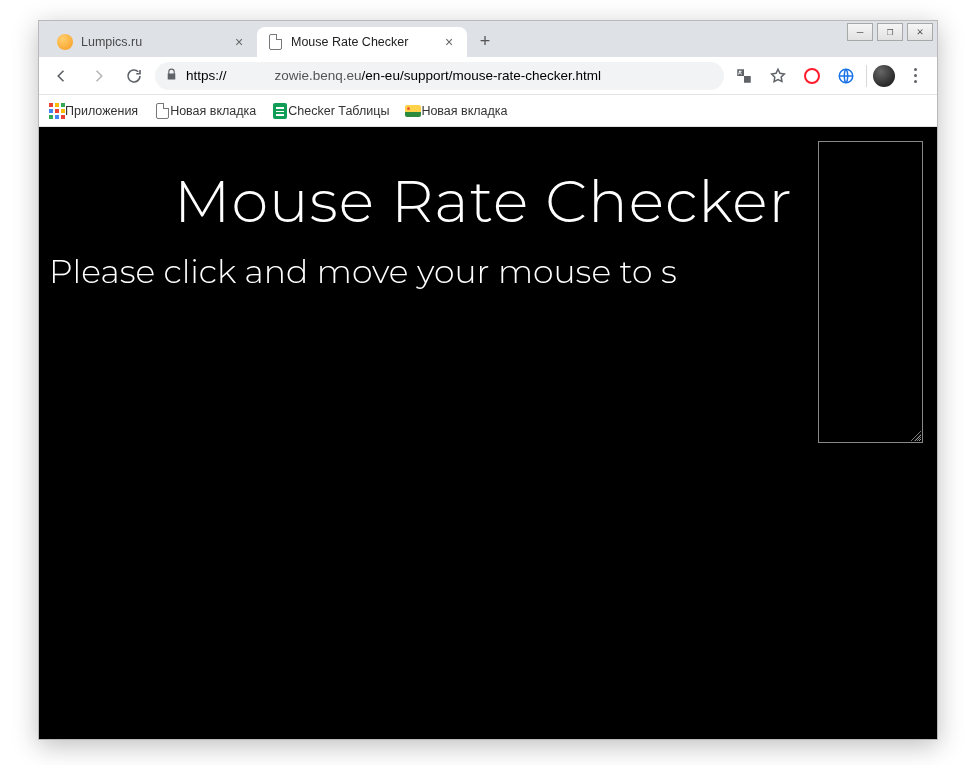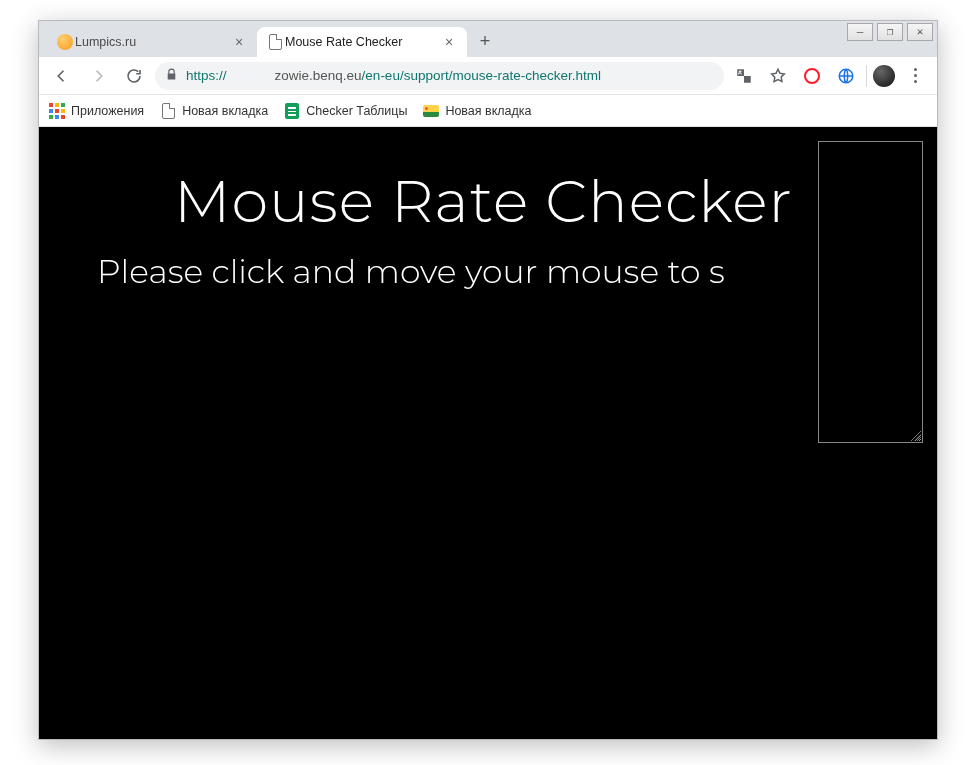--- a/index.html
+++ b/index.html
@@ -59,21 +59,21 @@
     position: relative;
   }
   .tab {
     height: 30px;
     width: 210px;
     display: flex;
     align-items: center;
     padding: 0 10px;
     font-size: 12.5px;
     color: #4a4a4a;
-    gap: 2px;
+    gap: 8px;
     border-radius: 8px 8px 0 0;
     position: relative;
     cursor: pointer;
   }
   .tab.inactive { background: transparent; }
   .tab.active { background: #ffffff; color: #222; }
   .tab .favicon { width: 16px; height: 16px; display:inline-flex; align-items:center; justify-content:center; }
   .tab .title { flex: 1; white-space: nowrap; overflow: hidden; text-overflow: ellipsis; }
   .tab .close { font-size: 14px; color: #666; width:16px; text-align:center; }
   .new-tab-btn {
@@ -110,21 +110,21 @@
     border-radius: 14px;
     display:flex;
     align-items:center;
     padding: 0 10px;
     gap: 8px;
     font-size: 13.5px;
     color:#555;
   }
   .address .lock { font-size: 12px; color:#5f6368; }
   .address .url-host { color:#555;margin-left:48px; }
-  .address .url-path { color:#0f766e; }
+  .address .url-path { color:#000000; }
   .tb-icon {
     width: 28px; height:28px;
     display:flex; align-items:center; justify-content:center;
     color:#5f6368; font-size:16px;
     cursor:pointer;
   }
   .avatar {
     width: 22px; height: 22px;
     border-radius: 50%;
     background: radial-gradient(circle at 35% 30%, #666, #111);
@@ -139,21 +139,21 @@
     height: 32px;
     background:#fff;
     border-bottom: 1px solid #e3e3e3;
     display:flex;
     align-items:center;
     padding: 0 10px;
     gap: 16px;
     font-size: 12.5px;
     color:#333;
   }
-  .bm-item { display:flex; align-items:center; gap:6px; cursor:pointer; }
+  .bm-item { display:flex; align-items:center; cursor:pointer; }
   .bm-icon { width:16px; height:16px; display:inline-flex; align-items:center; justify-content:center; }
 
   
   .page {
     flex:1;
     background:#000;
     position:relative;
     overflow:hidden;
   }
   .page-inner {
@@ -170,21 +170,20 @@
     left: 135px;
     white-space:nowrap;
   }
   .page-sub {
     font-size: 33px;
     font-weight: 300;
     position:absolute;
     top: 124px;
     left: 10px;
     white-space: nowrap;
-    margin-left: 48px;
   }
   .rate-box {
     position:absolute;
     top: 14px;
     right: 14px;
     width: 105px;
     height: 302px;
     border: 1px solid #888;
     background: #000;
     resize: both;

